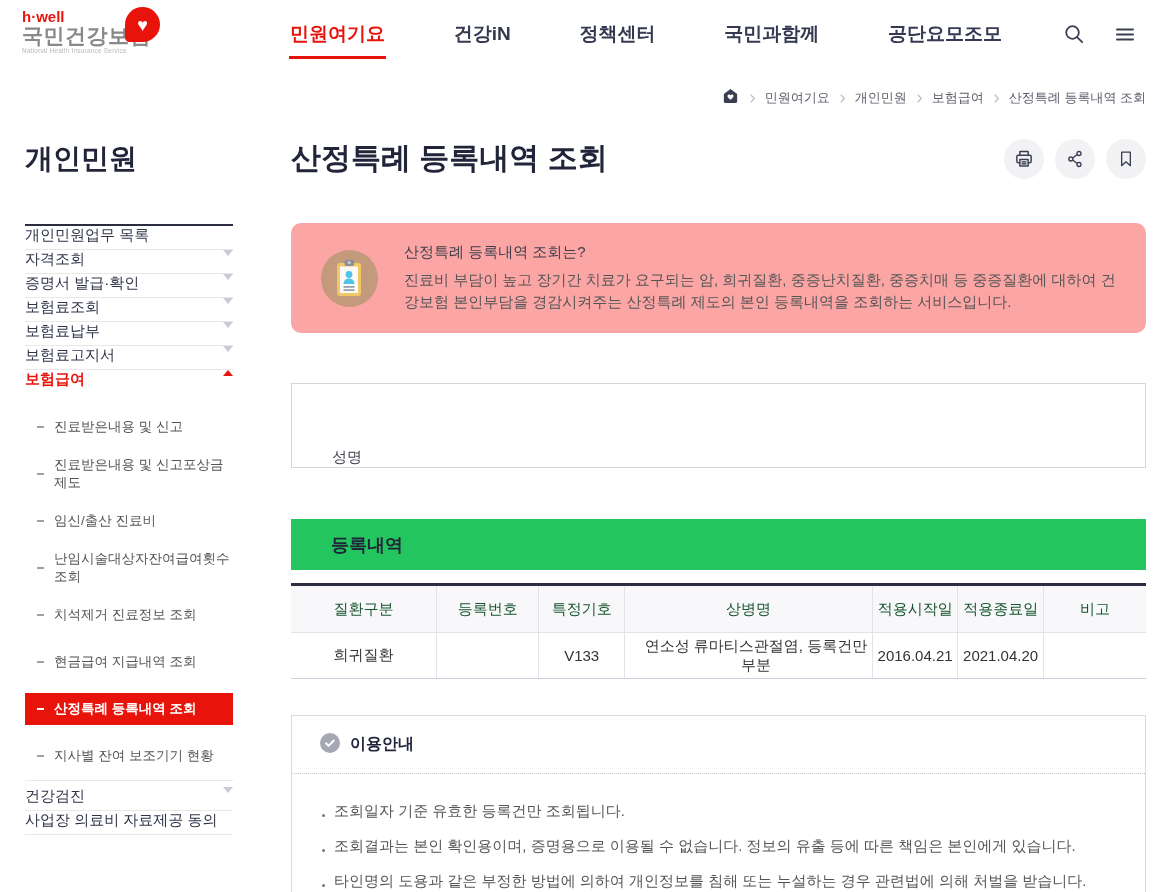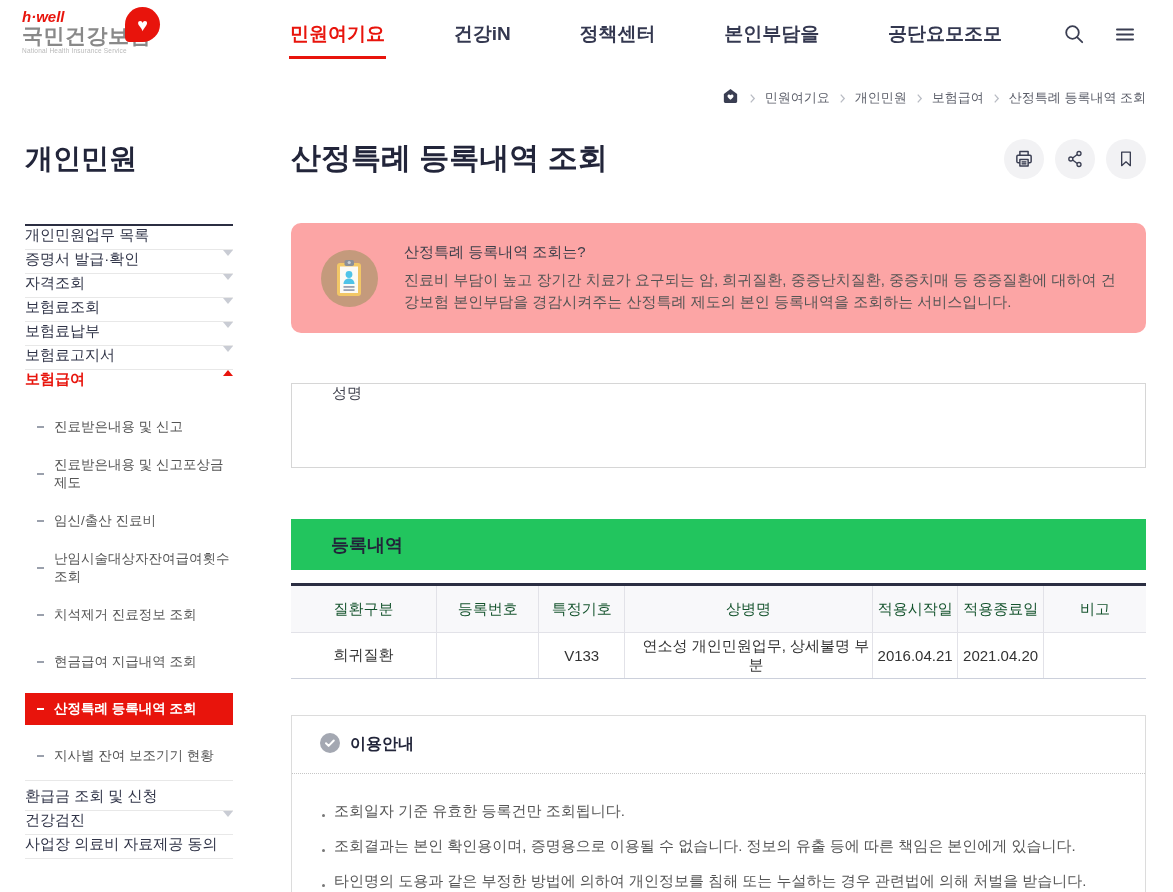--- a/index.html
+++ b/index.html
@@ -6,21 +6,21 @@
   html,body { margin:0; padding:0; }
   body {
     width:1173px; height:892px; overflow:hidden; position:relative;
     background:#fff; color:#333;
     font-family:"Liberation Sans","DejaVu Sans",sans-serif;
   }
 
   
   .header { height:72px; position:relative; background:#fff; }
   .logo { position:absolute; left:22px; top:9px; cursor:pointer; width:150px; }
-  .logo-brand { color:#e8140c; font-style:italic; font-weight:bold; font-size:15px; line-height:15px; }
+  .logo-brand { color:#e8140c; font-weight:bold; font-size:15px; line-height:15px; }
   .logo-name  { color:#898989; font-weight:bold; font-size:21px; line-height:23px; letter-spacing:.5px; }
   .logo-sub   { color:#b9b9b9; font-size:6.5px; letter-spacing:.2px; }
   .logo-bubble{
     position:absolute; left:103px; top:-2px; width:35px; height:35px;
     background:#e8140c; border-radius:50% 50% 50% 12%;
     display:flex; align-items:center; justify-content:center;
     color:#fff; font-size:18px; line-height:18px;
   }
   .gnb { position:absolute; left:289px; top:0; width:714px; height:72px;
          display:flex; justify-content:space-between; align-items:center; }
@@ -65,21 +65,21 @@
   .action-btn { width:40px; height:40px; border-radius:50%; background:#f2f2f4;
                 display:flex; align-items:center; justify-content:center; cursor:pointer; color:#3a3e52; }
 
   .info-box { height:110px; background:#fca5a5; border-radius:10px;
               display:flex; align-items:center; padding:0 30px; }
   .info-icon { width:57px; height:57px; margin-right:26px; flex:none; }
   .info-title { font-size:15px; color:#3c3f4a; margin-bottom:7px; }
   .info-body  { font-size:15px; color:#555; line-height:22px; }
 
   .name-box { margin-top:50px; height:85px; border:1px solid #d6d6d6;
-              display:flex; align-items:flex-start; padding-left:40px; font-size:15px; color:#40424e; }
+              display:flex; align-items:flex-end; padding-left:40px; font-size:15px; color:#40424e; }
 
   .section-bar { margin-top:51px; height:51px; background:#22c55e; display:flex; align-items:center;
                  padding-left:40px; font-size:18px; font-weight:bold; color:#22253a; }
 
   table.result { margin-top:13px; width:100%; border-collapse:collapse; border-top:3px solid #2b2e42; }
   table.result th { background:#f8f8fa; height:48px; font-size:15px; font-weight:normal;
                     color:#14532d; border-bottom:1px solid #e2e2e8; }
   table.result td { height:46px; text-align:center; font-size:15px; color:#333;
                     border-bottom:1px solid #ccd0db; }
   table.result th + th, table.result td + td { border-left:1px solid #e2e2e8; }
@@ -103,21 +103,21 @@
     <div class="logo-sub">National Health Insurance Service</div>
     <div class="logo-bubble">
         <span>♥</span>
       </div>
   </div>
 
   <nav class="gnb">
     <div class="gnb-item active">민원여기요</div>
     <div class="gnb-item">건강iN</div>
     <div class="gnb-item">정책센터</div>
-    <div class="gnb-item">본인부담을</div>
+    <div class="gnb-item">국민과함께</div>
     <div class="gnb-item">공단요모조모</div>
   </nav>
 
   <div class="util">
     <span class="util-btn">
       <svg viewBox="0 0 24 24" width="24" height="24" fill="none" stroke="currentColor" stroke-width="1.8" stroke-linecap="round">
         <circle cx="10.5" cy="10.5" r="6.3"></circle>
           <line x1="15.3" y1="15.3" x2="20.2" y2="20.2"></line>
       </svg>
     </span>
@@ -167,25 +167,25 @@
 <div class="layout">
 
   <aside class="sidebar">
     <h2 class="side-title">개인민원</h2>
     <hr class="side-divider">
 
     <div class="side-item">
       <span>개인민원업무 목록</span>
     </div>
     <div class="side-item">
+      <span>자격조회</span>
+      <span class="tri-down"></span>
+    </div>
+    <div class="side-item">
       <span>증명서 발급·확인</span>
-      <span class="tri-down"></span>
-    </div>
-    <div class="side-item">
-      <span>자격조회</span>
       <span class="tri-down"></span>
     </div>
     <div class="side-item">
       <span>보험료조회</span>
       <span class="tri-down"></span>
     </div>
     <div class="side-item">
       <span>보험료납부</span>
       <span class="tri-down"></span>
     </div>
@@ -226,23 +226,20 @@
       <div class="sub-item selected">
         <span class="dash"></span>
         <span>산정특례 등록내역 조회</span>
       </div>
       <div class="sub-item">
         <span class="dash"></span>
         <span>지사별 잔여 보조기기 현황</span>
       </div>
     </div>
 
-    <div class="side-item">
-      <span>환급금 조회 및 신청</span>
-    </div>
     <div class="side-item">
       <span>건강검진</span>
       <span class="tri-down"></span>
     </div>
     <div class="side-item">
       <span>사업장 의료비 자료제공 동의</span>
     </div>
   </aside>
 
   <main class="main">
@@ -324,21 +321,21 @@
           <th>적용시작일</th>
           <th>적용종료일</th>
           <th>비고</th>
         </tr>
       </thead>
       <tbody>
         <tr>
           <td>희귀질환</td>
           <td></td>
           <td>V133</td>
-          <td class="left">연소성 개인민원업무, 상세불명 부분</td>
+          <td class="left">연소성 류마티스관절염, 등록건만 부분</td>
           <td>2016.04.21</td>
           <td>2021.04.20</td>
           <td></td>
         </tr>
       </tbody>
     </table>
 
     <section class="usage-box">
       <div class="usage-header">
         <span>

